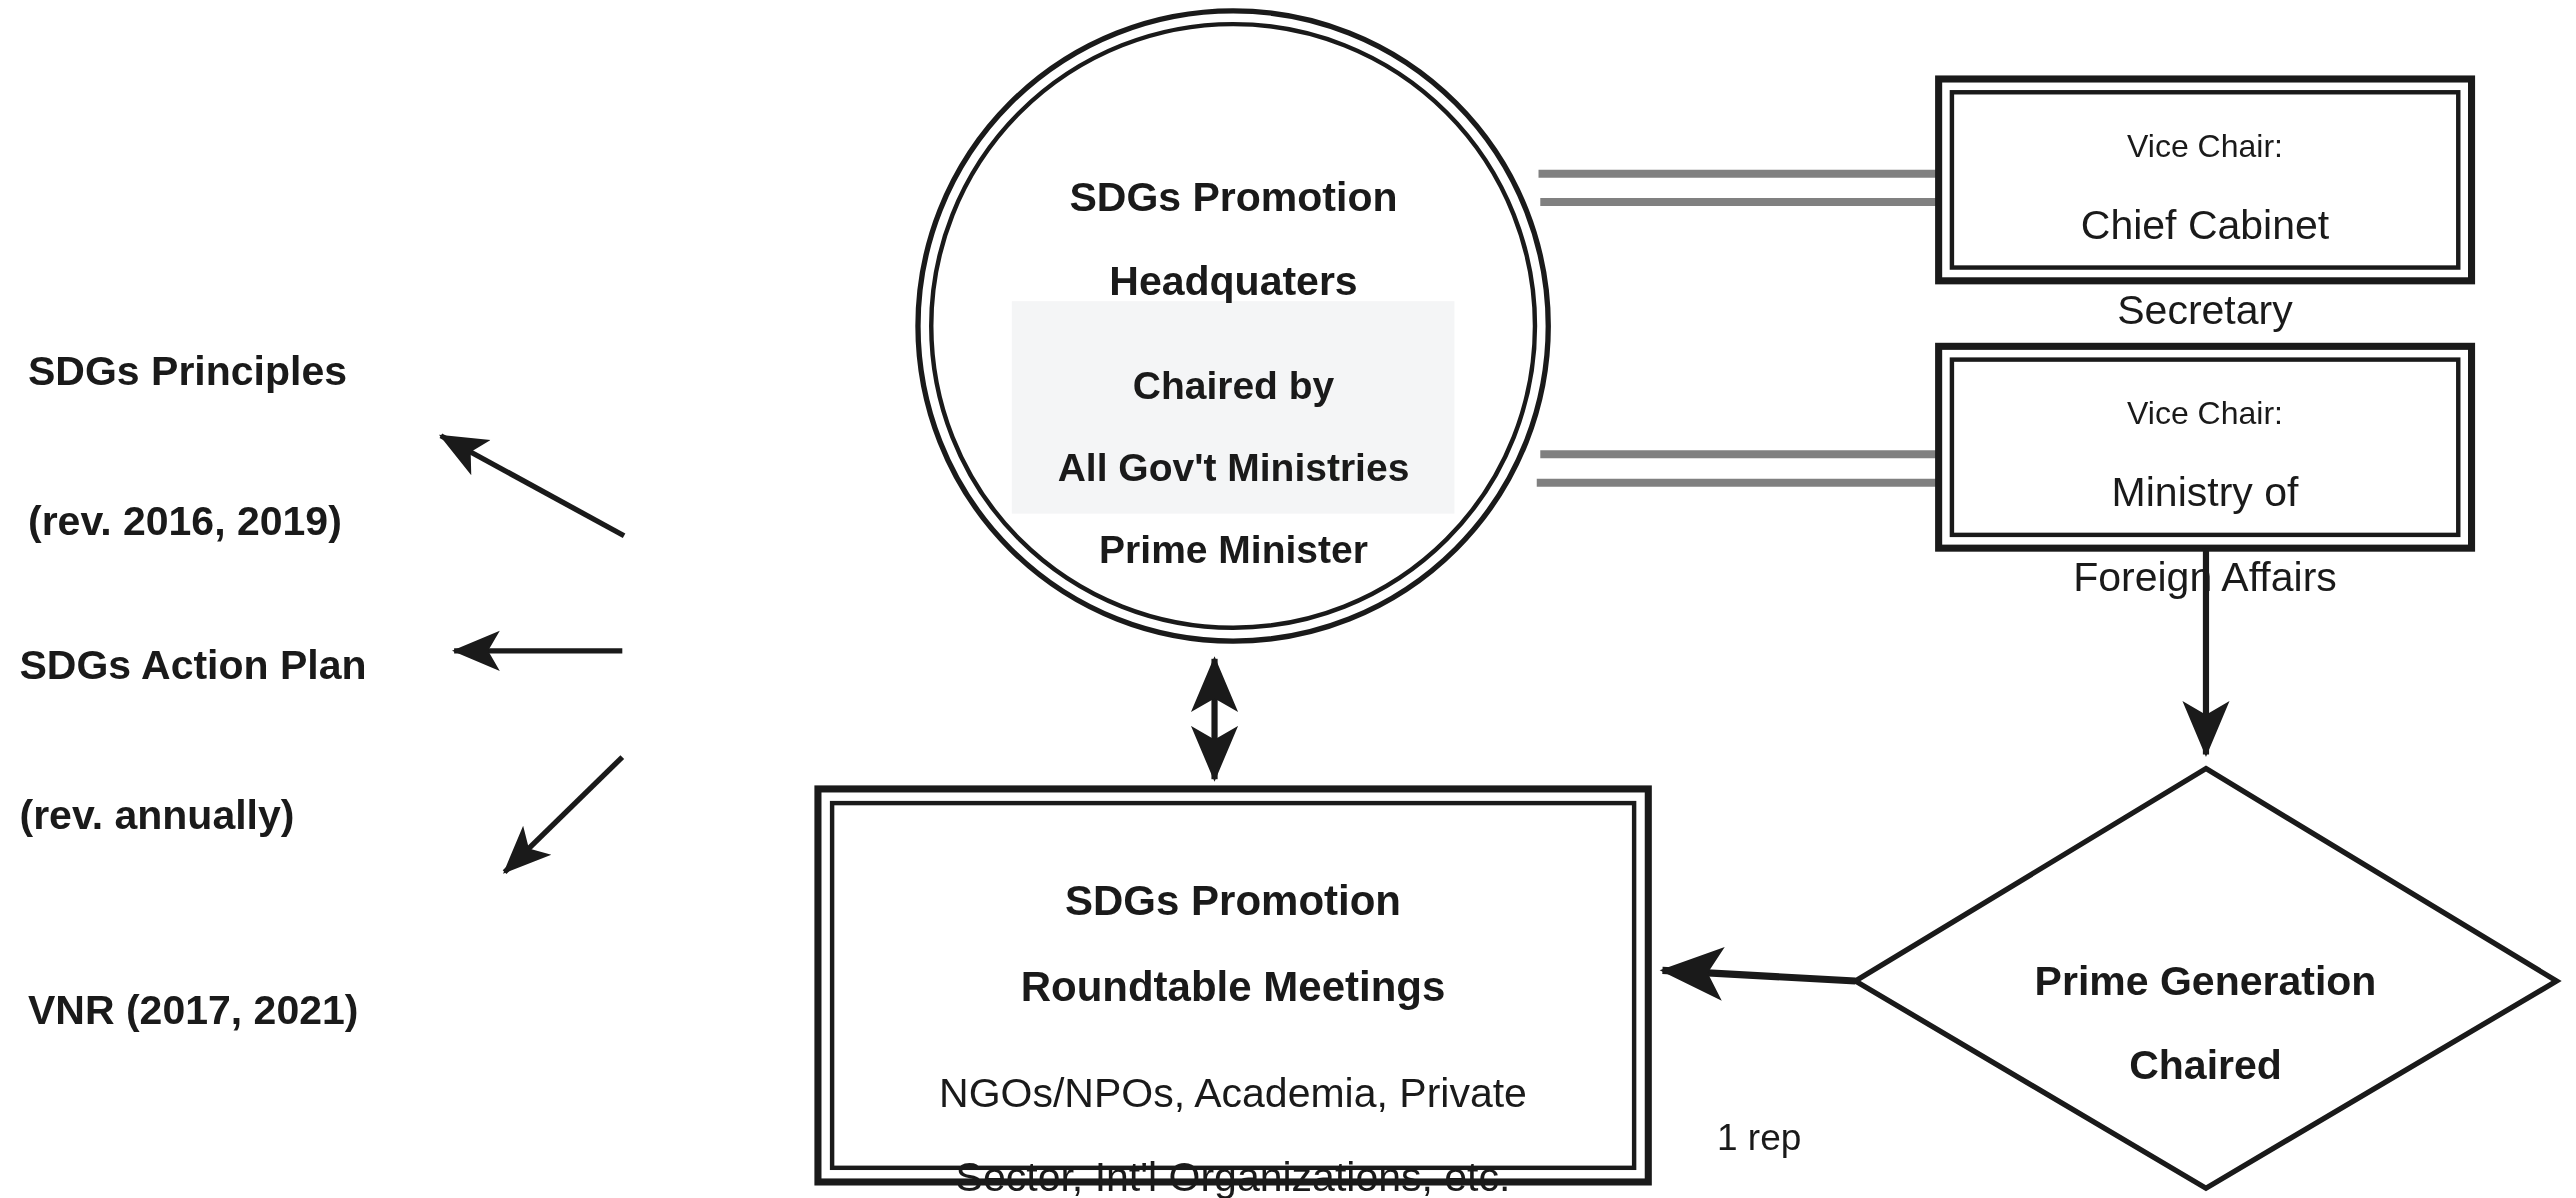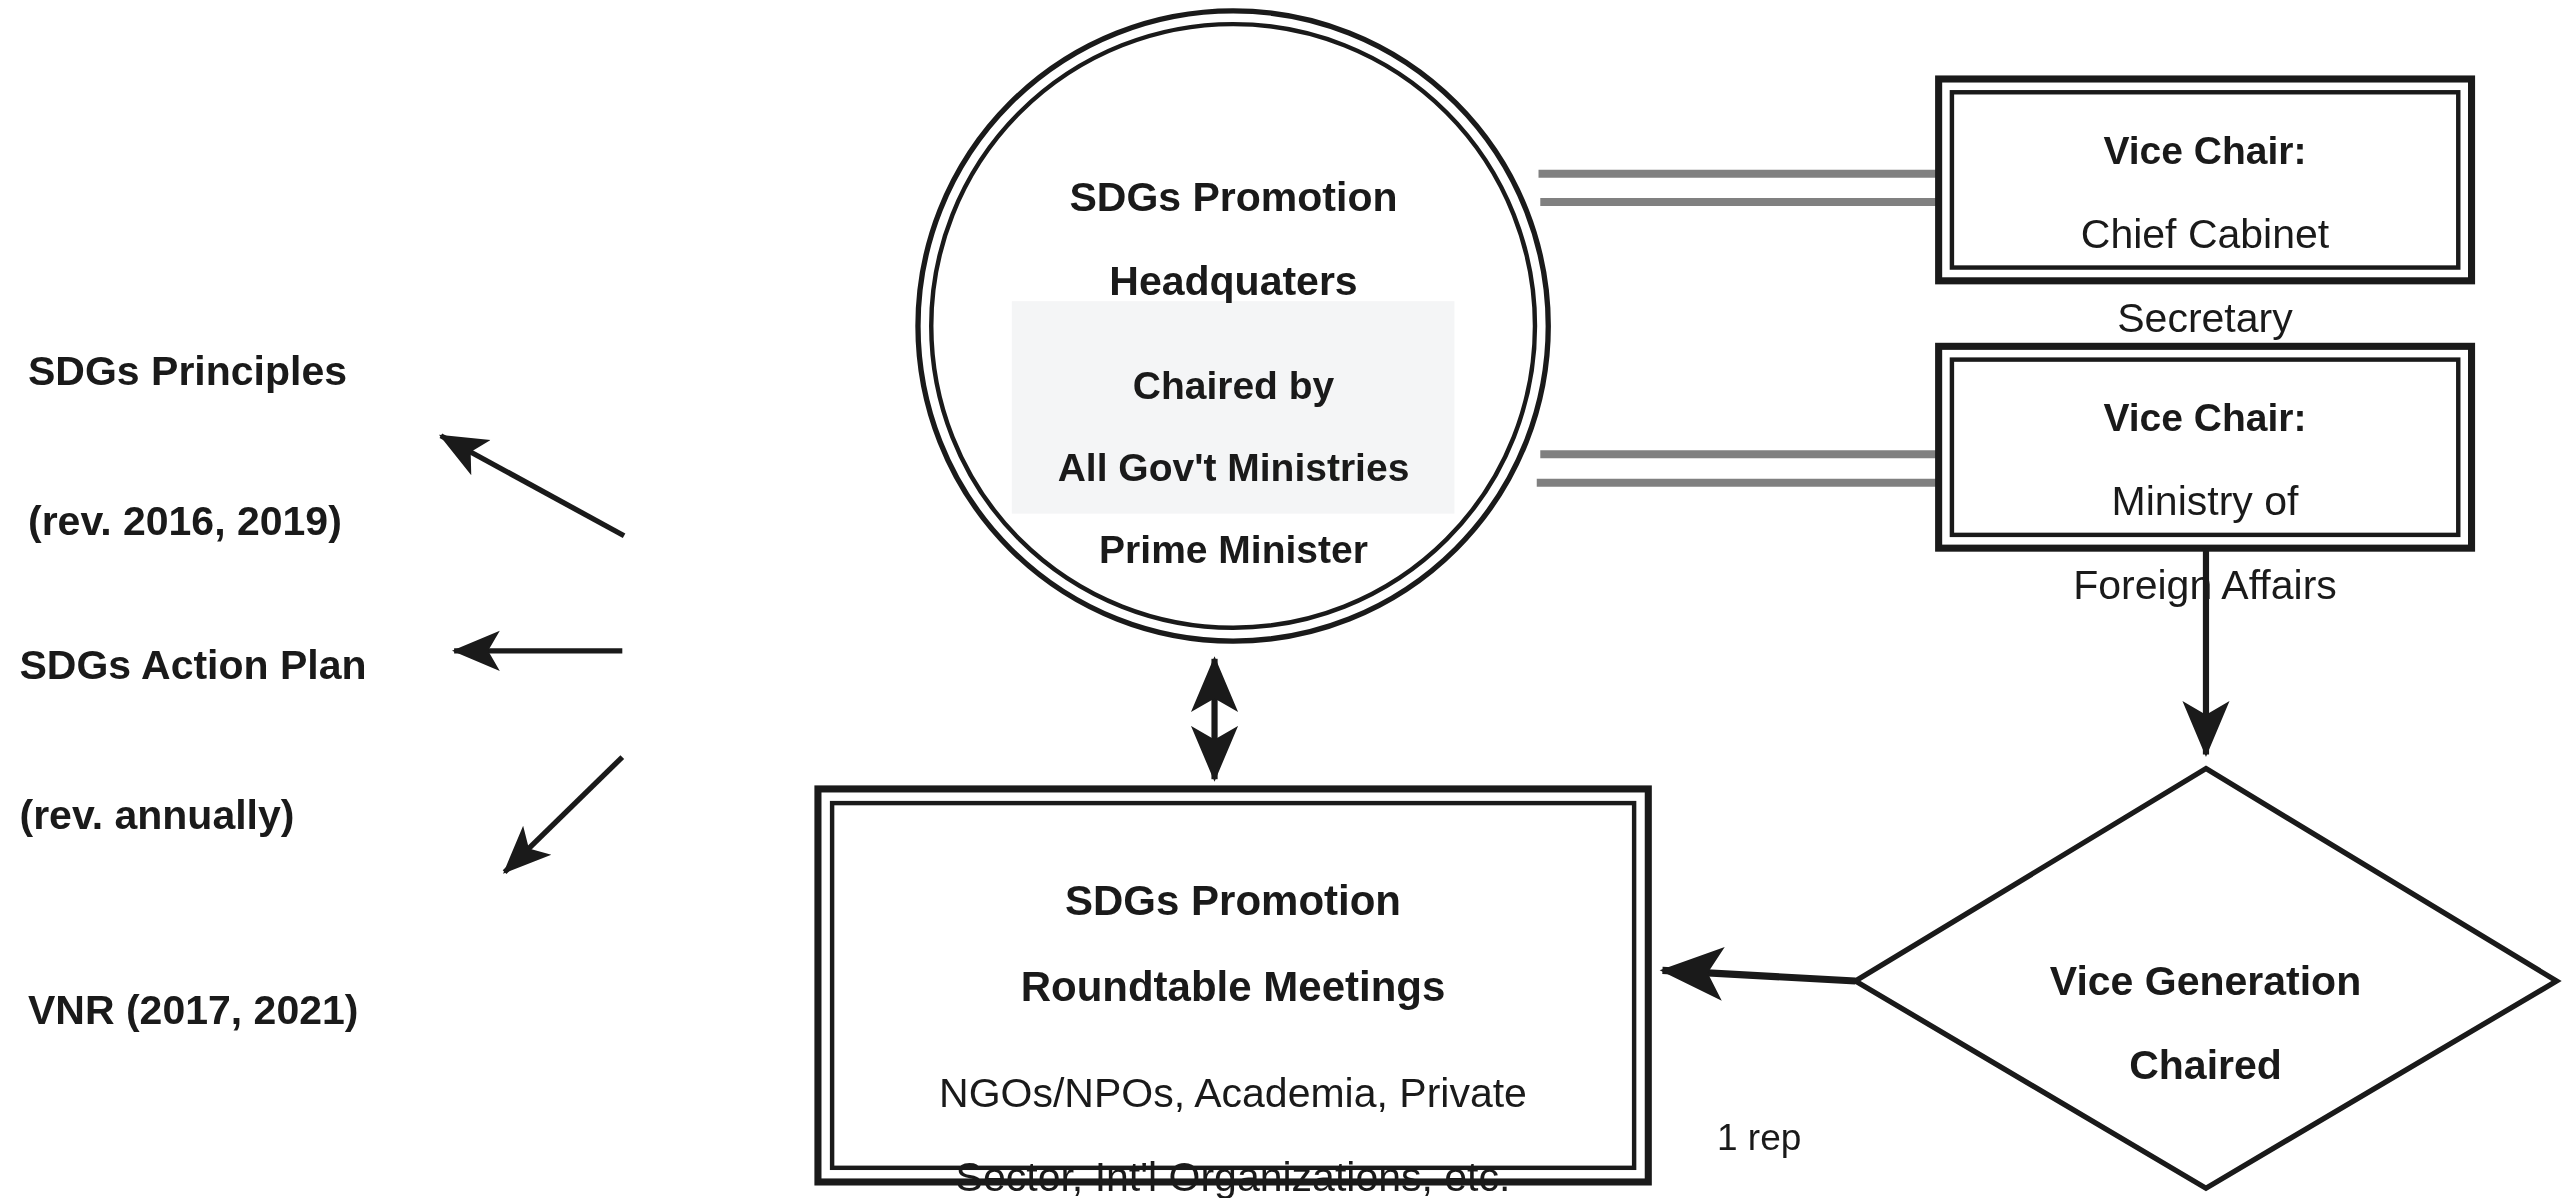--- a/index.html
+++ b/index.html
@@ -48,22 +48,22 @@
     font-weight: normal;
     font-size: 37px;
     text-align: left;
   }
   .discussion {
     font-weight: bold;
     font-size: 41px;
     text-align: center;
   }
   .vc-head {
-    font-weight: bold;
-    font-size: 39px;
+    font-weight: normal;
+    font-size: 32px;
   }
   .vc-body {
     font-weight: normal;
     font-size: 41px;
   }
   .rt-title {
     font-weight: bold;
     font-size: 42px;
   }
   .rt-sub {
@@ -179,21 +179,21 @@
     <div class="rt-title">SDGs Promotion</div>
     <div class="rt-title">Roundtable Meetings</div>
   </div>
 
   <div class="txt" style="left:832px; top:1034px; width:802px;">
     <div class="rt-sub">NGOs/NPOs, Academia, Private</div>
     <div class="rt-sub">Sector, Int'l Organizations, etc.</div>
   </div>
 
   <div class="txt" style="left:1940px; top:922px; width:531px;">
-    <div class="diamond-label">Vice Generation</div>
+    <div class="diamond-label">Prime Generation</div>
     <div class="diamond-label">Chaired</div>
   </div>
 
   <div class="txt edge-label" style="left:1717px; top:1025px; width:283px;">
     <div>1 rep</div>
     
   </div>
 
 </div>
 

